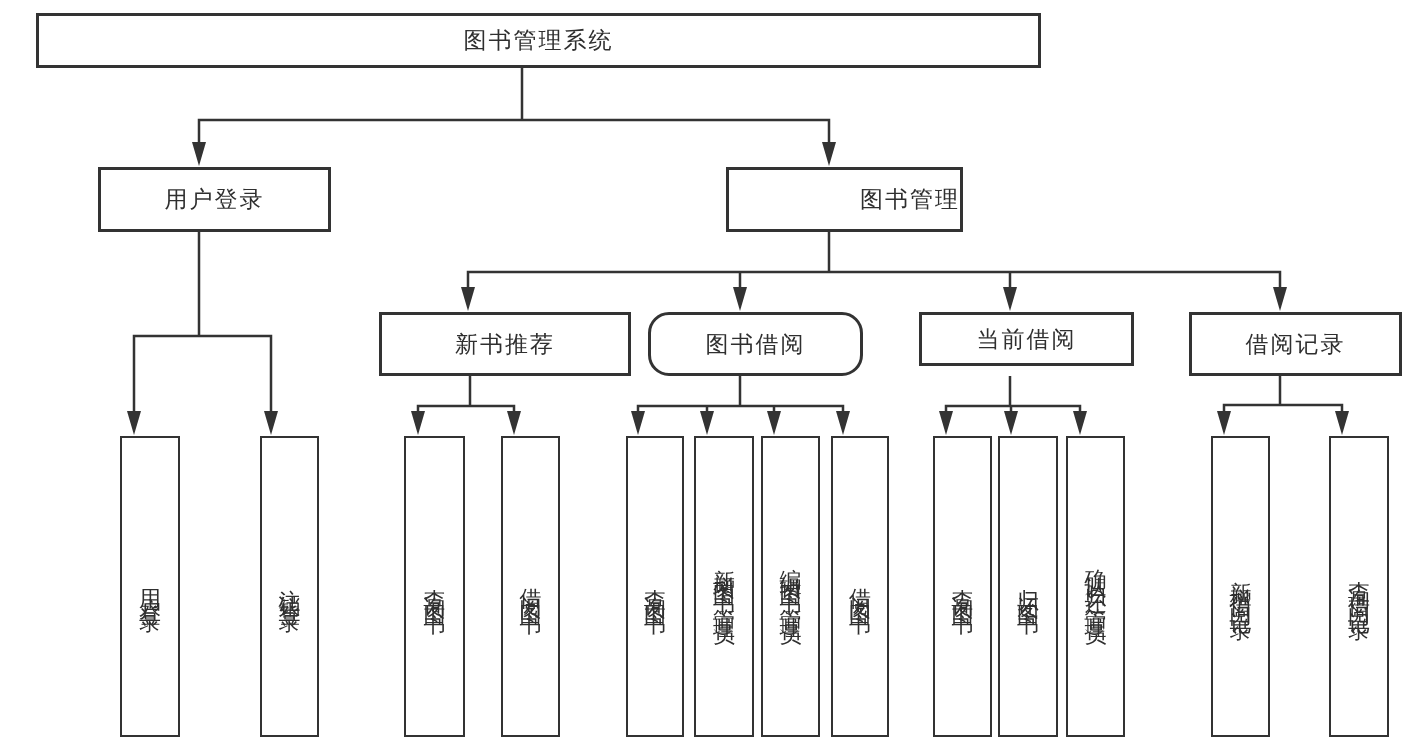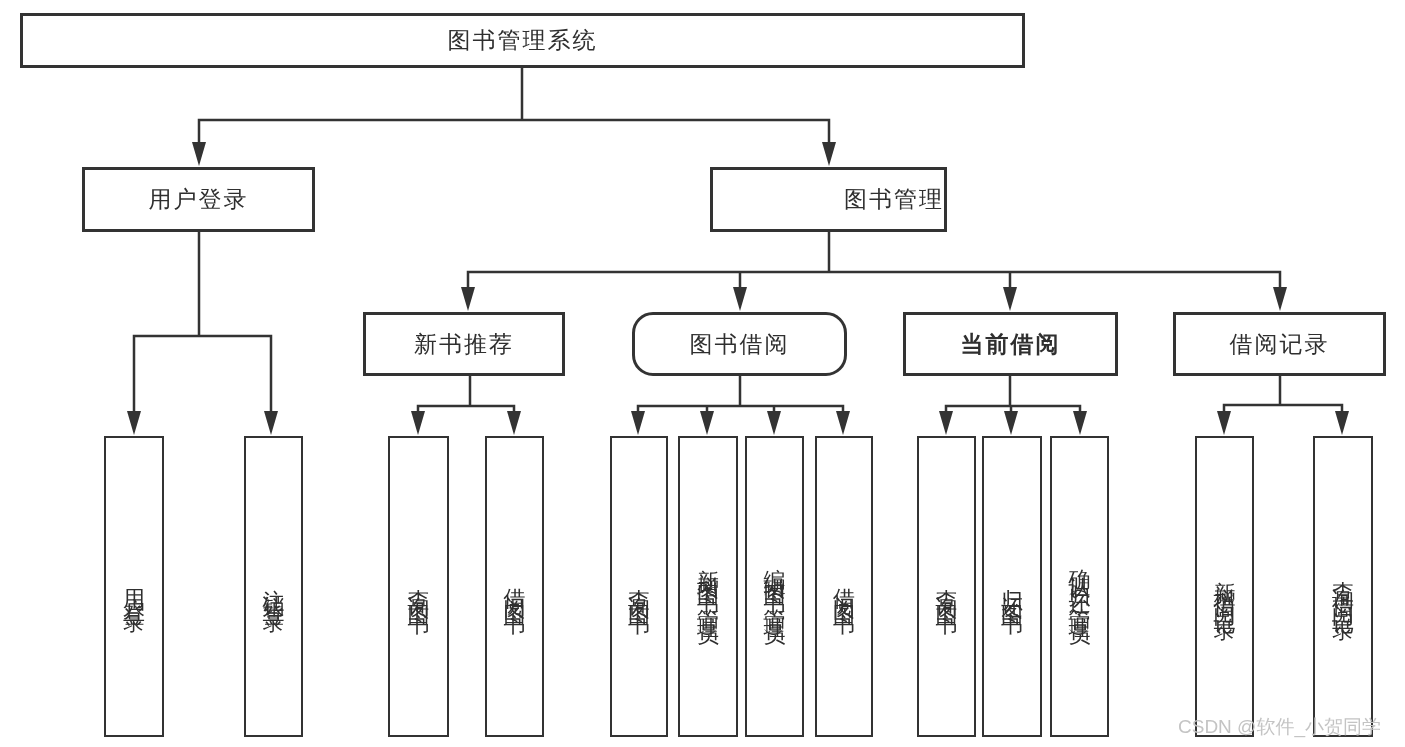--- a/index.html
+++ b/index.html
@@ -4,35 +4,35 @@
 <style>
   html,body{margin:0;padding:0;background:#fff;}
   #canvas{
     position:relative;width:1405px;height:747px;background:var(--bg,#fff);
     font-family:"Liberation Sans","DejaVu Sans",sans-serif;overflow:hidden;
   }
   #connectors{position:absolute;left:0;top:0;z-index:1;}
   .node{
     position:absolute;box-sizing:border-box;background:#fff;
     border:3px solid var(--line,#333);color:var(--text,#2f2f2f);
-    display:flex;align-items:center;justify-content:center;z-index:2;
+    display:flex;align-items:center;justify-content:center;z-index:2;margin-left:16px;
   }
   .hbox span{font-size:23px;letter-spacing:2px;white-space:nowrap;}
   .vbox{border-width:2.5px;top:436px;height:301px;}
   .vbox span{
     writing-mode:vertical-rl;text-orientation:mixed;
     font-size:22px;line-height:1;letter-spacing:8px;
   }
   
   .p-root{left:20px;top:13px;width:1005px;height:55px;}
   .p-user-login{left:82px;top:167px;width:233px;height:65px;}
   .p-book-mgmt{left:710px;top:167px;width:237px;height:65px;justify-content:flex-end;}
-  .p-new-book{left:363px;top:312px;width:202px;height:64px;}
+  .p-new-book{left:363px;top:312px;width:252px;height:64px;}
   .p-book-borrow{left:632px;top:312px;width:215px;height:64px;border-radius:21px;}
-  .p-current-borrow{left:903px;top:312px;width:215px;height:64px;font-weight:bold;}
+  .p-current-borrow{left:903px;top:312px;width:215px;height:54px;}
   .p-borrow-record{left:1173px;top:312px;width:213px;height:64px;}
   
   .p-v1{left:104px;width:60px;}
   .p-v2{left:244px;width:59px;}
   .p-v3{left:388px;width:61px;}
   .p-v4{left:485px;width:59px;}
   .p-v5{left:610px;width:58px;}
   .p-v6{left:678px;width:60px;}
   .p-v7{left:745px;width:59px;}
   .p-v8{left:815px;width:58px;}
@@ -153,14 +153,13 @@
   <div class="node vbox p-v11">
     <span>确认归还（管理员）</span>
   </div>
   <div class="node vbox p-v12">
     <span>新增借阅记录</span>
   </div>
   <div class="node vbox p-v13">
     <span>查询借阅记录</span>
   </div>
 
-  <div id="watermark">CSDN @软件_小贺同学</div>
 </div>
 
 </body></html>

